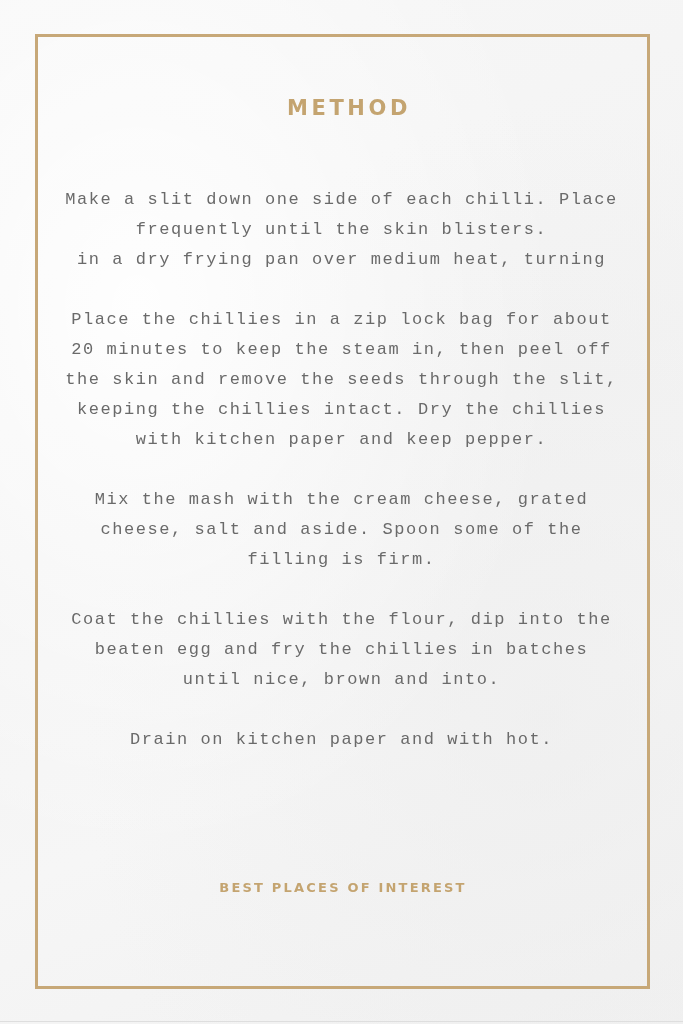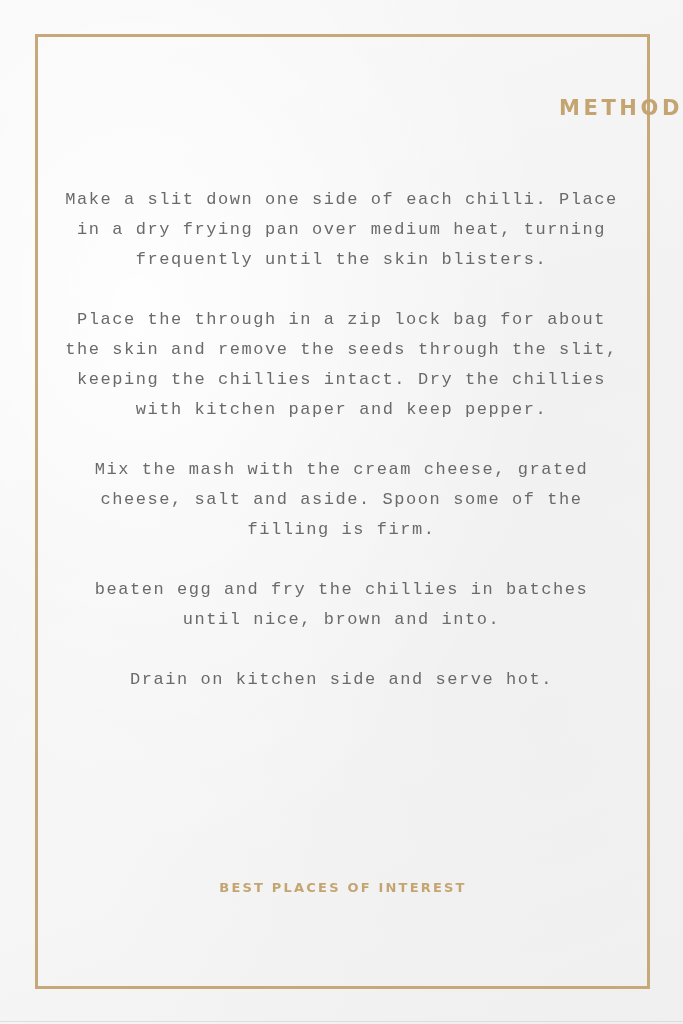--- a/index.html
+++ b/index.html
@@ -31,21 +31,21 @@
       width: 609px;
       height: 949px;
       border: 3px solid #c7a878;
       box-sizing: content-box;
     }
     .title {
       position: absolute;
       left: 0;
       top: 96px;
       width: 100%;
-      text-align: right;
+      text-align: center;
       font-family: "DejaVu Sans", sans-serif;
       font-weight: bold;
       font-size: 21px;
       letter-spacing: 3.6px;
       color: #c4a470;
       margin: 0;
       padding-left: 15px;
       box-sizing: border-box;
     }
     .steps {
@@ -90,38 +90,40 @@
 </head>
 <body>
 
 <div class="frame"></div>
 
 <h1 class="title">METHOD</h1>
 
 <ol class="steps">
   <li class="step">
     <span class="line">Make a slit down one side of each chilli. Place</span>
+    <span class="line">frequently until the skin blisters.</span>
     <span class="line">in a dry frying pan over medium heat, turning</span>
-    <span class="line">frequently until the skin blisters.</span>
   </li>
   <li class="step">
-    <span class="line">Place the through in a zip lock bag for about</span>
+    <span class="line">Place the chillies in a zip lock bag for about</span>
+    <span class="line">20 minutes to keep the steam in, then peel off</span>
     <span class="line">the skin and remove the seeds through the slit,</span>
     <span class="line">keeping the chillies intact. Dry the chillies</span>
     <span class="line">with kitchen paper and keep pepper.</span>
   </li>
   <li class="step">
     <span class="line">Mix the mash with the cream cheese, grated</span>
     <span class="line">cheese, salt and aside. Spoon some of the</span>
     <span class="line">filling is firm.</span>
   </li>
   <li class="step">
+    <span class="line">Coat the chillies with the flour, dip into the</span>
     <span class="line">beaten egg and fry the chillies in batches</span>
     <span class="line">until nice, brown and into.</span>
   </li>
   <li class="step">
-    <span class="line">Drain on kitchen side and serve hot.</span>
+    <span class="line">Drain on kitchen paper and with hot.</span>
   </li>
 </ol>
 
 <p class="footer">BEST PLACES OF INTEREST</p>
 
 <div class="bottom-line"></div>
 
 </body></html>

